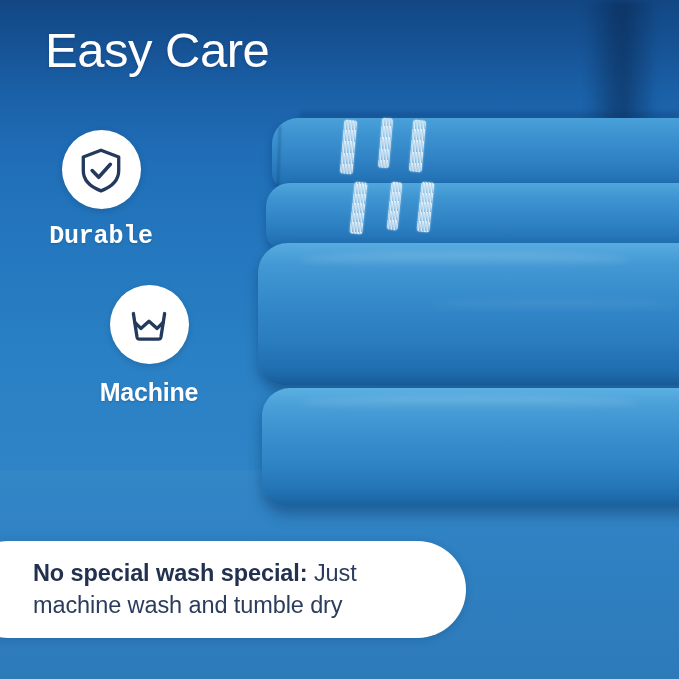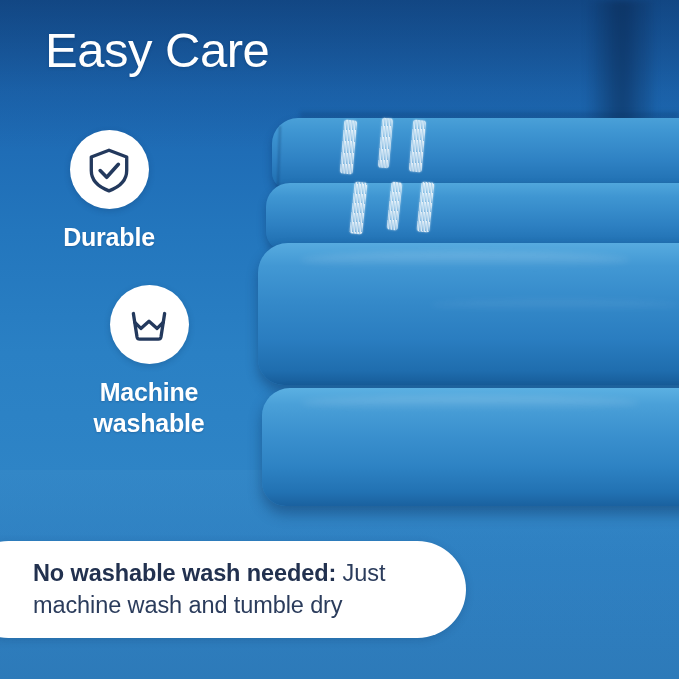--- a/index.html
+++ b/index.html
@@ -177,21 +177,21 @@
     line-height: 1.15;
     text-shadow: 0 1px 3px rgba(8,40,82,0.28);
     white-space: nowrap;
   }
 
   .feature {
     position: absolute;
     width: 200px;
     text-align: center;
   }
-  .feature.f1 { left: 9px; top: 130px; }
+  .feature.f1 { left: 1px; top: 130px; font-family: Liberation Mono, monospace; }
   .feature.f2 { left: 1px; top: 285px; padding-left: 48px; }
 
   .icon-circle {
     width: 79px; height: 79px;
     margin: 0 auto;
     border-radius: 50%;
     background: #ffffff;
     display: flex;
     align-items: center;
     justify-content: center;
@@ -280,23 +280,22 @@
 
   <div class="feature f2">
     <div class="icon-circle">
       <svg width="50" height="50" viewBox="0 0 48 48" aria-hidden="true">
         <path d="M9 13 L12.5 35.5 A2.6 2.6 0 0 0 15.1 37.6 H32.9 A2.6 2.6 0 0 0 35.5 35.5 L39 13" fill="none" stroke="#23395d" stroke-width="3.2" stroke-linecap="round" stroke-linejoin="round"></path>
         <path d="M10.4 21.5 L16.2 27.3 L24 20.4 L31.8 27.3 L37.6 21.5" fill="none" stroke="#23395d" stroke-width="3.2" stroke-linecap="round" stroke-linejoin="round"></path>
       </svg>
     </div>
     <div class="feature-label">
       <div>Machine</div>
-      <div>washable</div>
     </div>
   </div>
 
   <div class="caption">
     <div class="caption-text">
-      <span class="lead">No washable wash needed:</span><span> Just machine wash and tumble dry</span>
+      <span class="lead">No special wash special:</span><span> Just machine wash and tumble dry</span>
     </div>
   </div>
 
 </div>
 
 </body></html>

